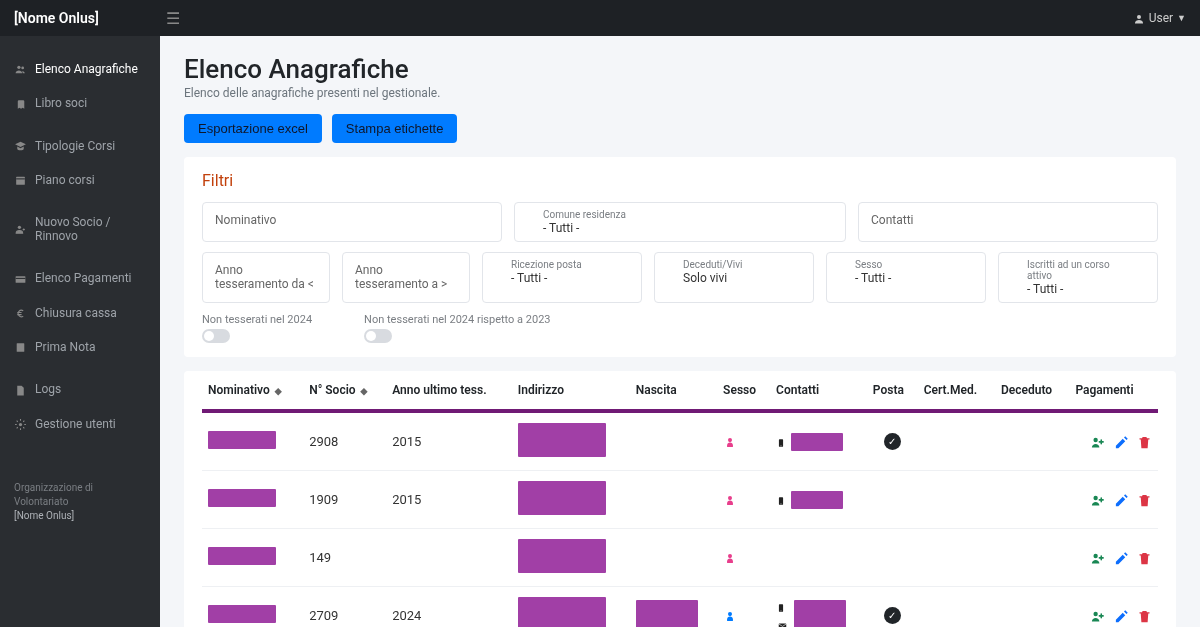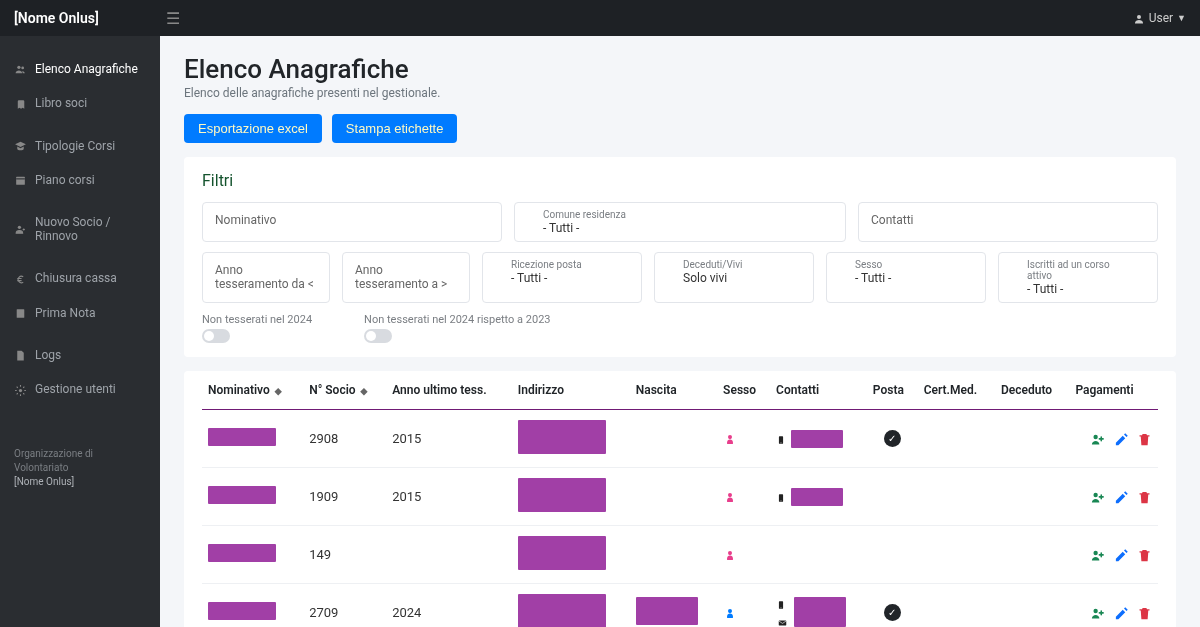--- a/index.html
+++ b/index.html
@@ -17,39 +17,39 @@
 .sidebar .item.active { color: #fff; }
 .sidebar .sep { height: 8px; }
 .sidebar .footer { padding: 10px 14px; font-size: 10px; color: #7a7e83; line-height: 1.4; }
 .sidebar .footer .line2 { color: #aeb2b7; }
 
 .main { flex: 1; overflow-y: auto; padding: 18px 24px; }
 h1.page-title { font-size: 26px; font-weight: 500; color: #212529; margin-bottom: 2px; }
 .subtitle { color: #6c757d; font-size: 12px; margin-bottom: 14px; }
 .btns { display: flex; gap: 10px; margin-bottom: 14px; }
 .btn { padding: 7px 14px; border-radius: 4px; border: none; font-size: 13px; cursor: pointer; }
-.btn-primary { background: #007bff; color: #fef9c3; }
+.btn-primary { background: #007bff; color: #0f172a; }
 
 .card { background: #fff; border-radius: 4px; padding: 14px 18px; margin-bottom: 14px; }
-.card-title { font-size: 16px; color: #14532d; margin-bottom: 12px; }
+.card-title { font-size: 16px; color: #c2410c; margin-bottom: 12px; }
 .filters-row { display: flex; gap: 12px; margin-bottom: 10px; }
 .filter-box { flex: 1; border: 1px solid #e2e5ea; border-radius: 4px; padding: 6px 28px; font-size: 12px; }
 .filter-box.small { flex: 0.7; }
 .filter-label { color: #7a7e83; font-size: 10px; margin-bottom: 1px; }
 .filter-value { color: #333; font-size: 12px; }
 .filter-single { color: #666; font-size: 12px; padding: 10px 12px; }
 
 .toggles { display: flex; gap: 52px; margin-top: 4px; }
 .toggle-item { font-size: 11px; color: #7a7e83; }
 .toggle-pill { width: 28px; height: 14px; border-radius: 8px; background: #d8dbe0; margin-top: 3px; position: relative; }
 .toggle-pill::after { content: ""; width: 10px; height: 10px; background: #fff; border-radius: 50%; position: absolute; top: 2px; left: 2px; }
 
 .table-card { background: #fff; border-radius: 4px; padding: 0 18px 14px; }
 table { width: 100%; border-collapse: collapse; }
-th { text-align: left; padding: 12px 6px; font-size: 12px; font-weight: 600; color: #212529; border-bottom: 1px solid #701a75; margin-left: 35px; }
+th { text-align: left; padding: 12px 6px; font-size: 12px; font-weight: 600; color: #212529; border-bottom: 4px solid #701a75; margin-left: 35px; }
 th .sort { font-size: 9px; color: #666; margin-left: 2px; }
 td { padding: 10px 6px; border-bottom: 1px solid #eef0f3; font-size: 13px; vertical-align: middle; }
 .redacted { background: #a13fa6; height: 18px; display: inline-block; border-radius: 1px; }
 .redacted.name { width: 68px; }
 .redacted.addr { width: 88px; height: 34px; }
 .redacted.contact { width: 52px; }
 .redacted.nascita { width: 62px; height: 28px; }
 
 .gender-f { color: #e83e8c; font-size: 14px; }
 .gender-m { color: #007bff; font-size: 14px; }
@@ -117,20 +117,27 @@
     </div>
     <div class="sep"></div>
     <div class="item">
       <span><svg width="13" height="13" viewBox="0 0 24 24" fill="#888">
             <circle cx="10" cy="8" r="3"></circle>
             <path d="M4 19c0-3 3-5 6-5s6 2 6 5H4zm14-9v4m-2-2h4" stroke="#888" stroke-width="2"></path>
           </svg></span>
       <span>Nuovo Socio / Rinnovo</span>
     </div>
     <div class="sep"></div>
+    <div class="item">
+      <span><svg width="13" height="13" viewBox="0 0 24 24" fill="#888">
+            <rect x="3" y="6" width="18" height="12" rx="1"></rect>
+            <path d="M3 10h18" stroke="#2a2d31" stroke-width="2"></path>
+          </svg></span>
+      <span>Elenco Pagamenti</span>
+    </div>
     <div class="item">
       <span><svg width="13" height="13" viewBox="0 0 24 24" fill="none" stroke="#888" stroke-width="2">
             <path d="M17 7a6 6 0 1 0 0 10M6 10h8M6 14h8"></path>
           </svg></span>
       <span>Chiusura cassa</span>
     </div>
     <div class="item">
       <span><svg width="13" height="13" viewBox="0 0 24 24" fill="#888">
             <rect x="5" y="4" width="14" height="16" rx="1"></rect>
           </svg></span>

